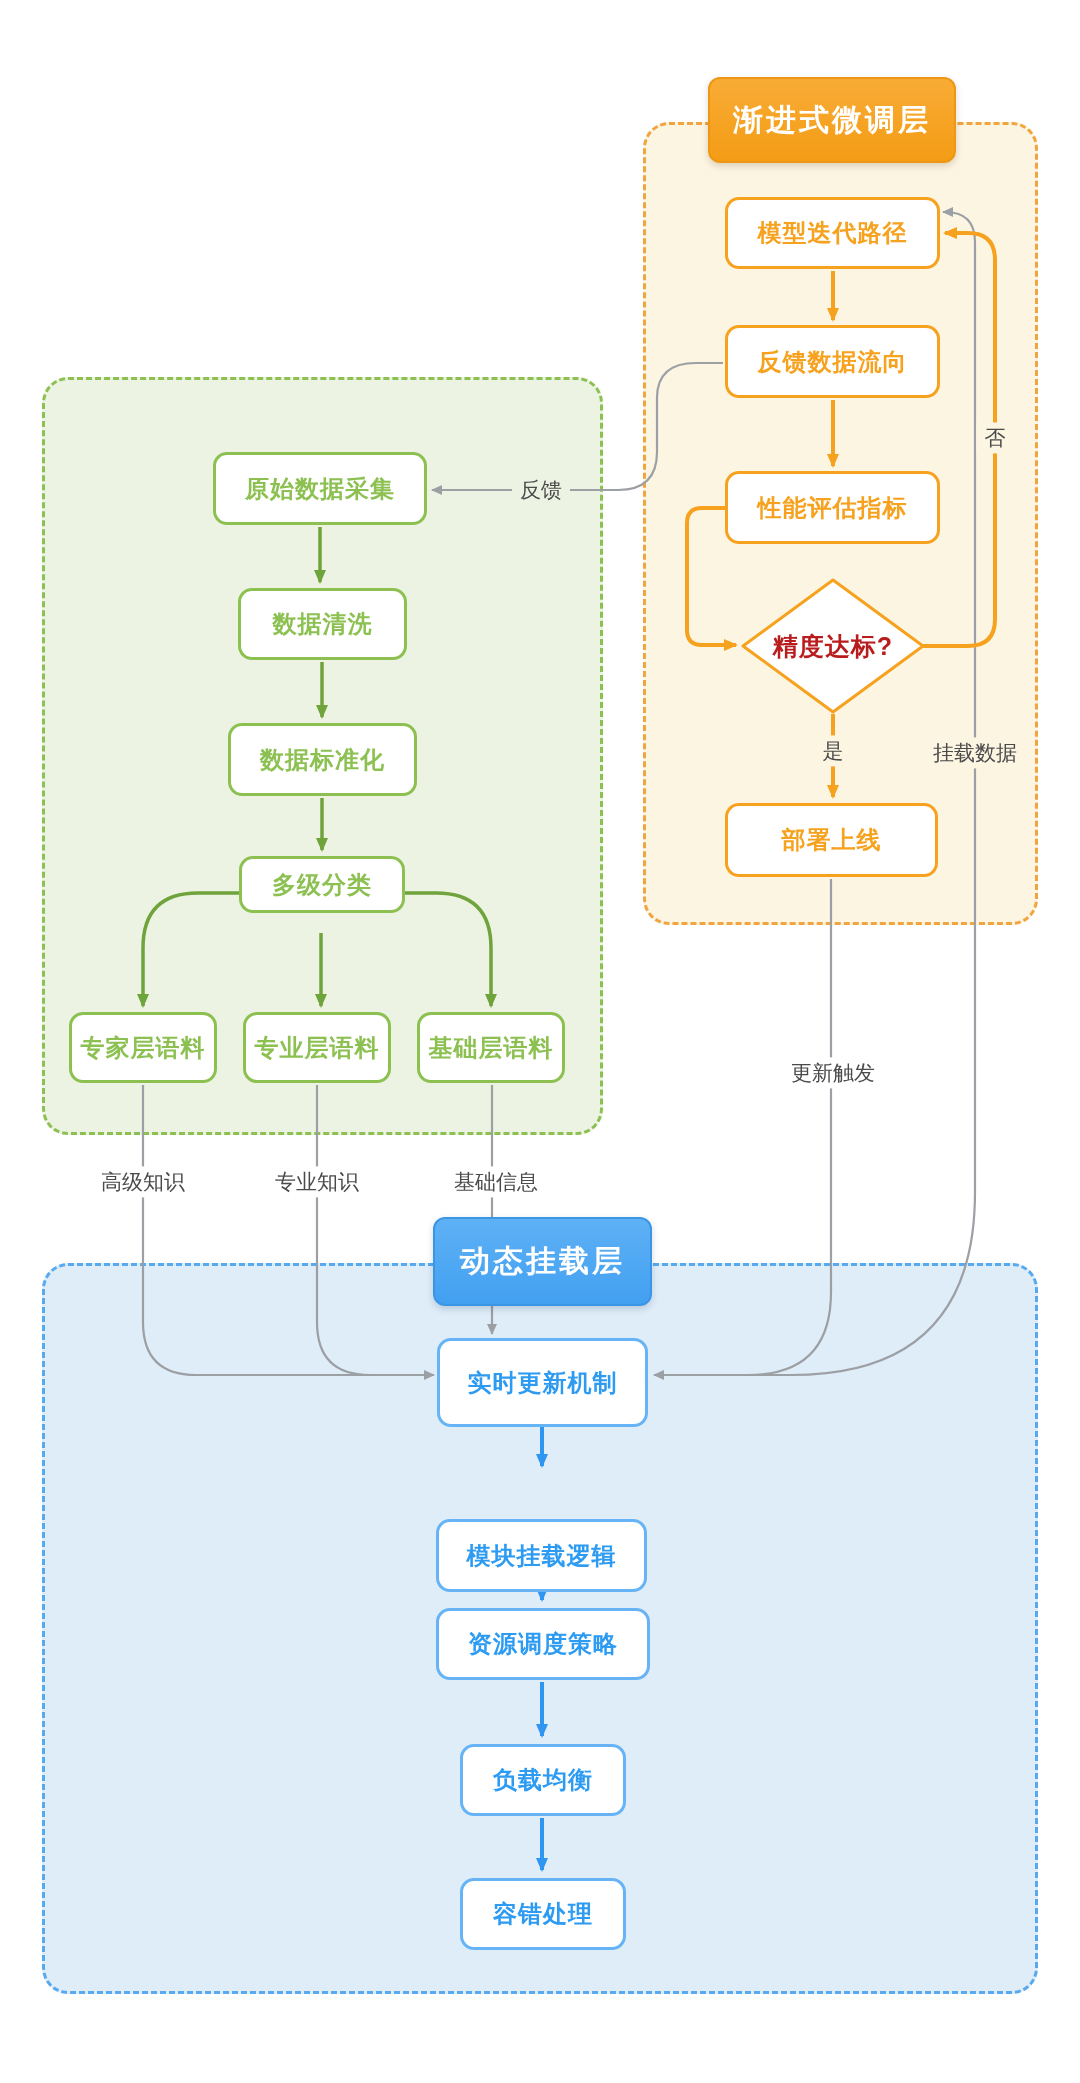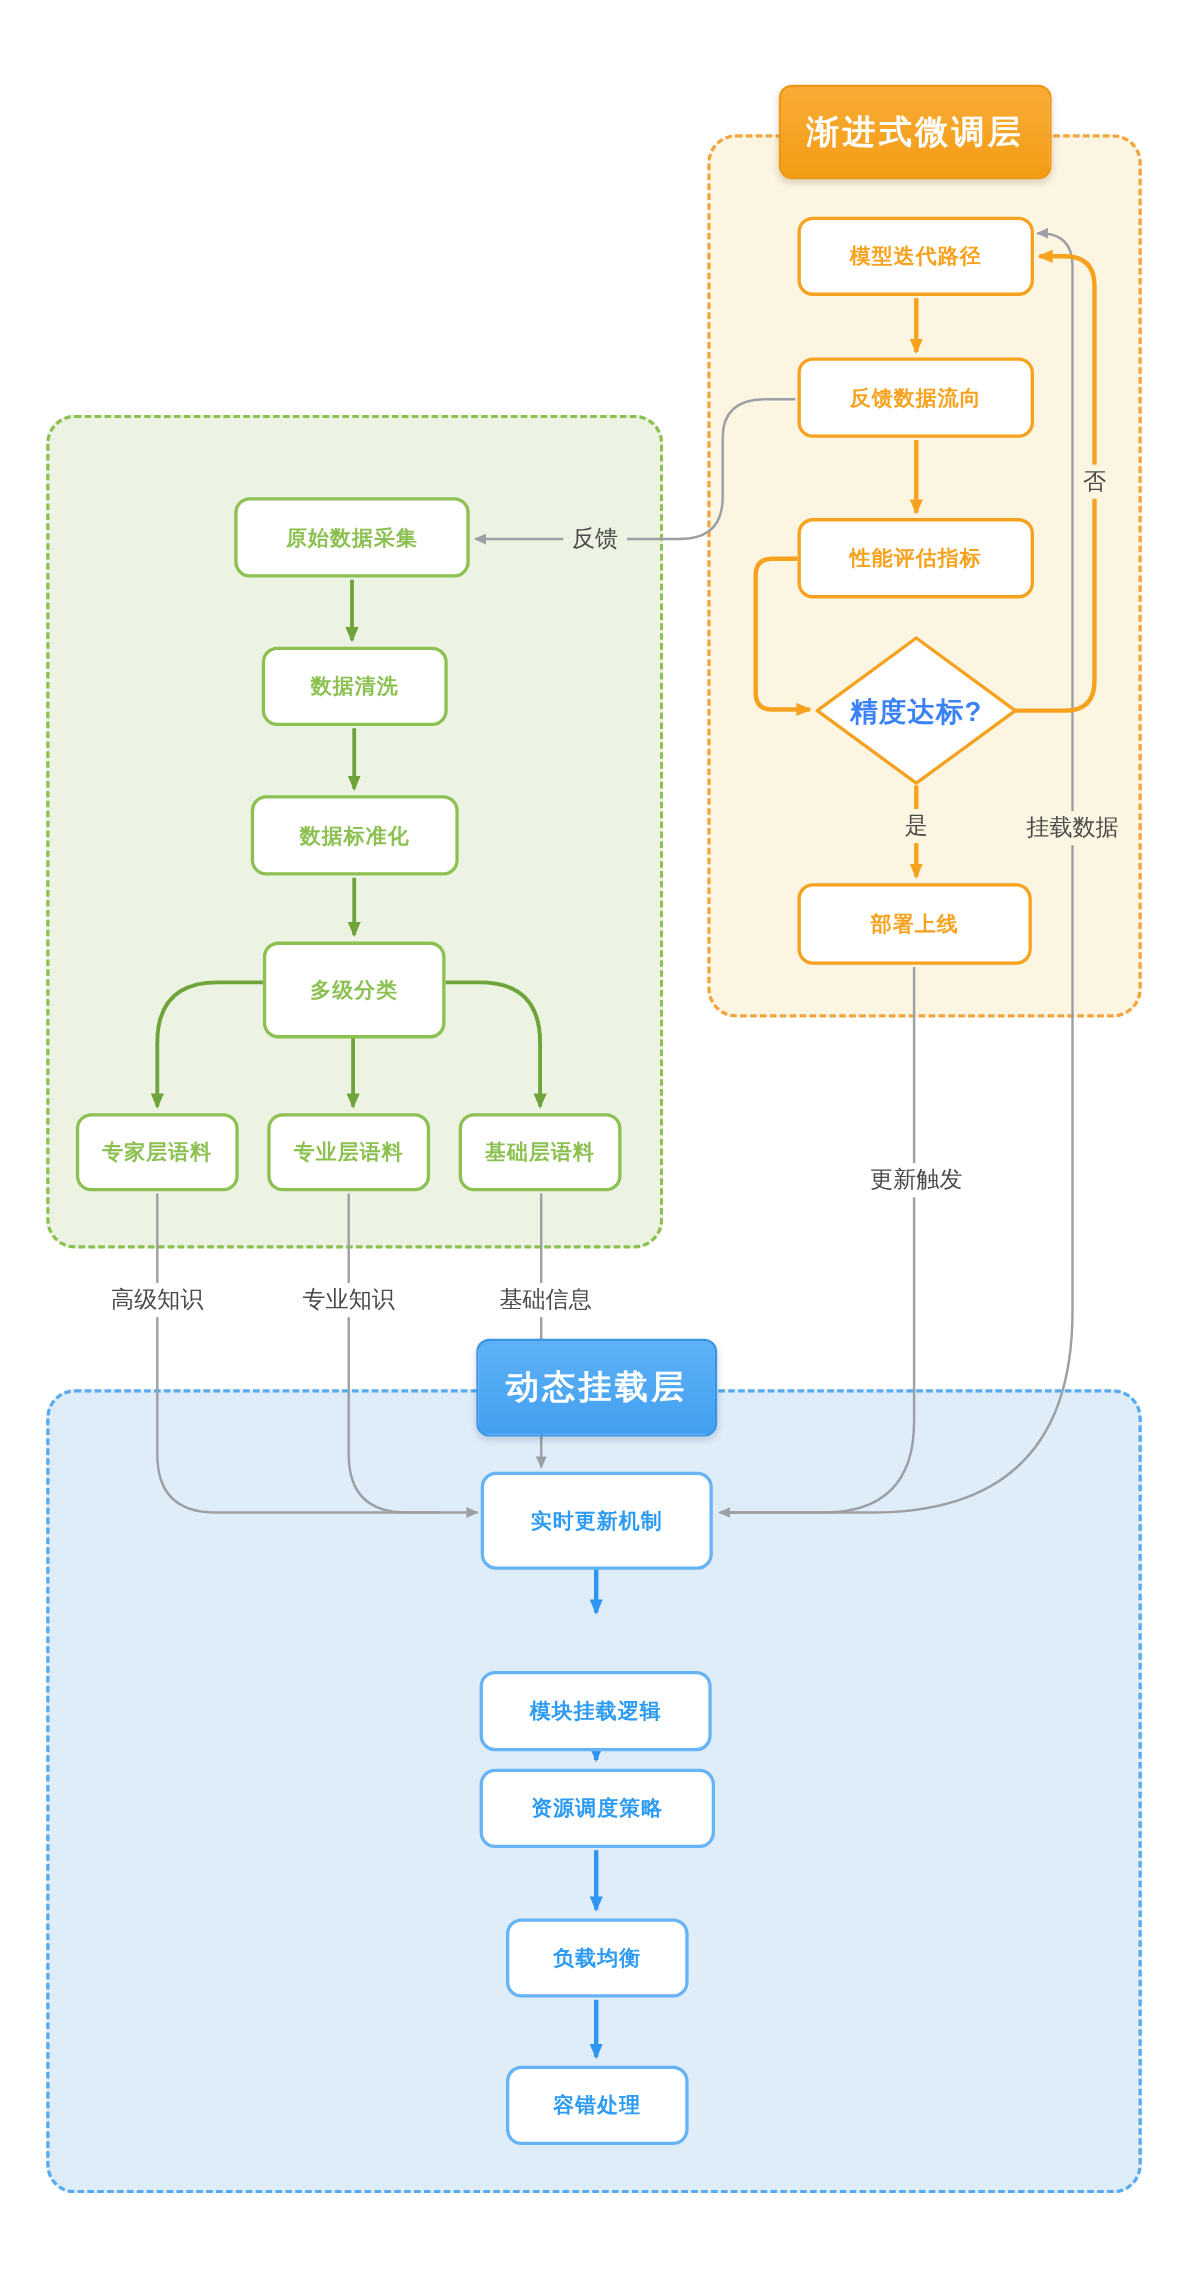--- a/index.html
+++ b/index.html
@@ -10,27 +10,27 @@
   .group-box.orange{background:#FCF5E2;border-color:#F2A43E;}
   .group-box.green {background:#EDF3E2;border-color:#8CC152;}
   .group-box.blue  {background:#DFEDF9;border-color:#57A9F0;}
   .group-header{position:absolute;border-radius:12px;color:#fff;font-weight:700;font-size:30px;
     letter-spacing:3px;display:flex;align-items:center;justify-content:center;
     box-shadow:0 3px 7px rgba(60,40,0,.18);box-sizing:border-box;}
   .group-header.orange{background:linear-gradient(180deg,#F8AC35,#F49C15);border:2px solid #EE9714;}
   .group-header.green {background:linear-gradient(180deg,#8FC457,#7BB23F);border:2px solid #74A839;box-shadow:0 3px 7px rgba(30,60,0,.18);}
   .group-header.blue  {background:linear-gradient(180deg,#5EB1F5,#42A0F1);border:2px solid #3B95E5;box-shadow:0 3px 7px rgba(0,40,80,.18);}
   .node{position:absolute;background:#ffffff;border-radius:14px;display:flex;align-items:center;
-    justify-content:center;font-size:19px;font-weight:600;letter-spacing:1px;box-sizing:border-box;
+    justify-content:center;font-size:24px;font-weight:600;letter-spacing:1px;box-sizing:border-box;
     white-space:nowrap;}
   .node.orange{border:3px solid #F6A21E;color:#F6A21E;}
   .node.green {border:3px solid #8CC152;color:#8CC152;}
   .node.blue  {border:3px solid #66B3F5;color:#2D9BF2;}
   .diamond-label{position:absolute;display:flex;align-items:center;justify-content:center;
-    font-size:25px;font-weight:600;color:#3b82f6;letter-spacing:1px;}
+    font-size:25px;font-weight:600;color:#b91c1c;letter-spacing:1px;}
   .edge-label{position:absolute;transform:translate(-50%,-50%);font-size:21px;color:#4A4A4A;
     padding:3px 8px;white-space:nowrap;line-height:1.2;}
   .bg-cream{background:#FCF5E2;} .bg-green{background:#EDF3E2;} .bg-white{background:#ffffff;}
 </style>
 </head>
 <body>
 
 <div class="canvas">
 
   <div class="group-box orange" style="left:643px;top:122px;width:395px;height:803px;"></div>
@@ -114,21 +114,21 @@
 
   <div class="node green" style="left:213px;top:452px;width:214px;height:73px;">
     <span>原始数据采集</span>
   </div>
   <div class="node green" style="left:238px;top:588px;width:169px;height:72px;">
     <span>数据清洗</span>
   </div>
   <div class="node green" style="left:228px;top:723px;width:189px;height:73px;">
     <span>数据标准化</span>
   </div>
-  <div class="node green" style="left:239px;top:856px;width:166px;height:88px;text-align:right;">
+  <div class="node green" style="left:239px;top:856px;width:166px;height:57px;text-align:right;">
     <span>多级分类</span>
   </div>
   <div class="node green" style="left:69px;top:1012px;width:148px;height:71px;">
     <span>专家层语料</span>
   </div>
   <div class="node green" style="left:243px;top:1012px;width:148px;height:71px;">
     <span>专业层语料</span>
   </div>
   <div class="node green" style="left:417px;top:1012px;width:148px;height:71px;">
     <span>基础层语料</span>

